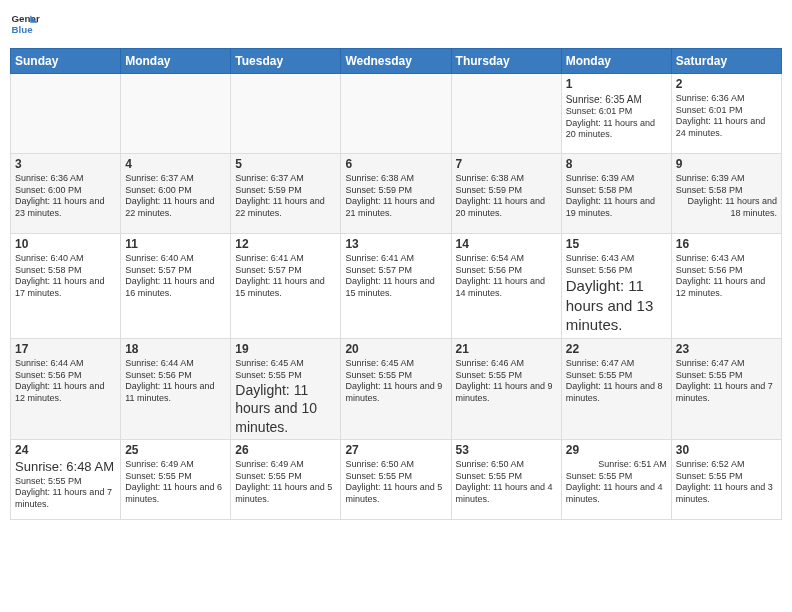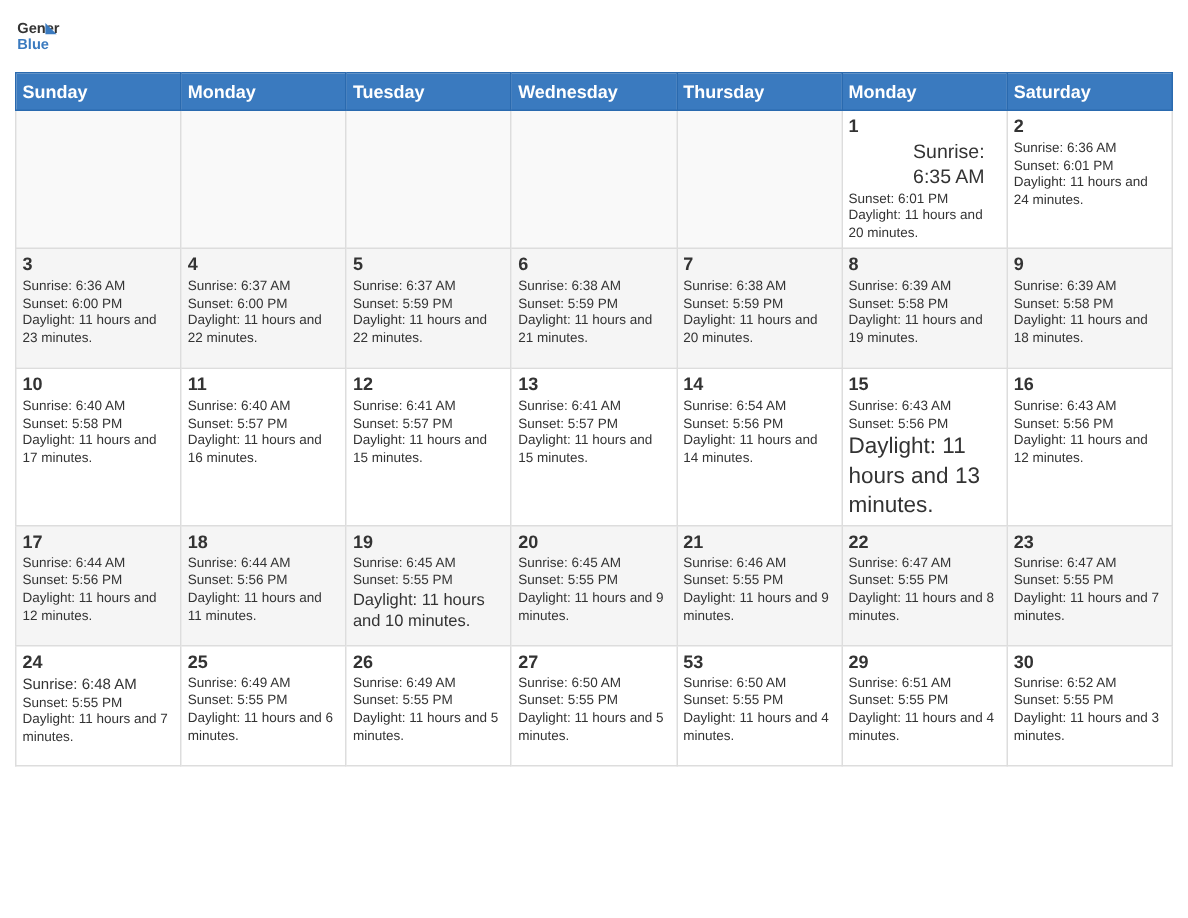--- a/index.html
+++ b/index.html
@@ -123,21 +123,21 @@
   </thead>
   <tbody id="calendar-body">
   <tr>
         <td class="cell-empty"></td>
         <td class="cell-empty"></td>
         <td class="cell-empty"></td>
         <td class="cell-empty"></td>
         <td class="cell-empty"></td>
         <td>
           <span class="day-num">1</span>
-          <span style="display: block; font-size: 13px; line-height: 1.3; margin-left: 43px;">Sunrise: 6:35 AM</span>
+          <span style="display: block; font-size: 10px; line-height: 1.3;">Sunrise: 6:35 AM</span>
           <span style="display: block; font-size: 9px; line-height: 1.3;">Sunset: 6:01 PM</span>
           <span style="display: block; font-size: 9px; line-height: 1.3;">Daylight: 11 hours and 20 minutes.</span>
         </td>
         <td>
           <span class="day-num">2</span>
           <span style="display: block; font-size: 9px; line-height: 1.3;">Sunrise: 6:36 AM</span>
           <span style="display: block; font-size: 9px; line-height: 1.3;">Sunset: 6:01 PM</span>
           <span style="display: block; font-size: 9px; line-height: 1.3;">Daylight: 11 hours and 24 minutes.</span>
         </td>
       </tr>
@@ -175,21 +175,21 @@
         <td>
           <span class="day-num">8</span>
           <span style="display: block; font-size: 9px; line-height: 1.3;">Sunrise: 6:39 AM</span>
           <span style="display: block; font-size: 9px; line-height: 1.3;">Sunset: 5:58 PM</span>
           <span style="display: block; font-size: 9px; line-height: 1.3;">Daylight: 11 hours and 19 minutes.</span>
         </td>
         <td>
           <span class="day-num">9</span>
           <span style="display: block; font-size: 9px; line-height: 1.3;">Sunrise: 6:39 AM</span>
           <span style="display: block; font-size: 9px; line-height: 1.3;">Sunset: 5:58 PM</span>
-          <span style="display: block; font-size: 9px; line-height: 1.3;">Daylight: 11 hours and 18 minutes.</span>
+          <span style="display: block; font-size: 9px; line-height: 1.3; text-align: right;">Daylight: 11 hours and 18 minutes.</span>
         </td>
       </tr>
       <tr>
         <td>
           <span class="day-num">10</span>
           <span style="display: block; font-size: 9px; line-height: 1.3;">Sunrise: 6:40 AM</span>
           <span style="display: block; font-size: 9px; line-height: 1.3;">Sunset: 5:58 PM</span>
           <span style="display: block; font-size: 9px; line-height: 1.3;">Daylight: 11 hours and 17 minutes.</span>
         </td>
         <td>
@@ -239,21 +239,21 @@
         <td>
           <span class="day-num">18</span>
           <span style="display: block; font-size: 9px; line-height: 1.3;">Sunrise: 6:44 AM</span>
           <span style="display: block; font-size: 9px; line-height: 1.3;">Sunset: 5:56 PM</span>
           <span style="display: block; font-size: 9px; line-height: 1.3;">Daylight: 11 hours and 11 minutes.</span>
         </td>
         <td>
           <span class="day-num">19</span>
           <span style="display: block; font-size: 9px; line-height: 1.3;">Sunrise: 6:45 AM</span>
           <span style="display: block; font-size: 9px; line-height: 1.3;">Sunset: 5:55 PM</span>
-          <span style="display: block; font-size: 11px; line-height: 1.3;">Daylight: 11 hours and 10 minutes.</span>
+          <span style="display: block; font-size: 14px; line-height: 1.3;">Daylight: 11 hours and 10 minutes.</span>
         </td>
         <td>
           <span class="day-num">20</span>
           <span style="display: block; font-size: 9px; line-height: 1.3;">Sunrise: 6:45 AM</span>
           <span style="display: block; font-size: 9px; line-height: 1.3;">Sunset: 5:55 PM</span>
           <span style="display: block; font-size: 9px; line-height: 1.3;">Daylight: 11 hours and 9 minutes.</span>
         </td>
         <td>
           <span class="day-num">21</span>
           <span style="display: block; font-size: 9px; line-height: 1.3;">Sunrise: 6:46 AM</span>
@@ -269,21 +269,21 @@
         <td>
           <span class="day-num">23</span>
           <span style="display: block; font-size: 9px; line-height: 1.3;">Sunrise: 6:47 AM</span>
           <span style="display: block; font-size: 9px; line-height: 1.3;">Sunset: 5:55 PM</span>
           <span style="display: block; font-size: 9px; line-height: 1.3;">Daylight: 11 hours and 7 minutes.</span>
         </td>
       </tr>
       <tr>
         <td>
           <span class="day-num">24</span>
-          <span style="display: block; font-size: 10px; line-height: 1.3;">Sunrise: 6:48 AM</span>
+          <span style="display: block; font-size: 13px; line-height: 1.3;">Sunrise: 6:48 AM</span>
           <span style="display: block; font-size: 9px; line-height: 1.3;">Sunset: 5:55 PM</span>
           <span style="display: block; font-size: 9px; line-height: 1.3;">Daylight: 11 hours and 7 minutes.</span>
         </td>
         <td>
           <span class="day-num">25</span>
           <span style="display: block; font-size: 9px; line-height: 1.3;">Sunrise: 6:49 AM</span>
           <span style="display: block; font-size: 9px; line-height: 1.3;">Sunset: 5:55 PM</span>
           <span style="display: block; font-size: 9px; line-height: 1.3;">Daylight: 11 hours and 6 minutes.</span>
         </td>
         <td>
@@ -299,21 +299,21 @@
           <span style="display: block; font-size: 9px; line-height: 1.3;">Daylight: 11 hours and 5 minutes.</span>
         </td>
         <td>
           <span class="day-num">53</span>
           <span style="display: block; font-size: 9px; line-height: 1.3;">Sunrise: 6:50 AM</span>
           <span style="display: block; font-size: 9px; line-height: 1.3;">Sunset: 5:55 PM</span>
           <span style="display: block; font-size: 9px; line-height: 1.3;">Daylight: 11 hours and 4 minutes.</span>
         </td>
         <td>
           <span class="day-num">29</span>
-          <span style="display: block; font-size: 9px; line-height: 1.3;">Sunrise: 6:51 AM</span>
+          <span style="display: block; font-size: 9px; line-height: 1.3; text-align: right;">Sunrise: 6:51 AM</span>
           <span style="display: block; font-size: 9px; line-height: 1.3;">Sunset: 5:55 PM</span>
           <span style="display: block; font-size: 9px; line-height: 1.3;">Daylight: 11 hours and 4 minutes.</span>
         </td>
         <td>
           <span class="day-num">30</span>
           <span style="display: block; font-size: 9px; line-height: 1.3;">Sunrise: 6:52 AM</span>
           <span style="display: block; font-size: 9px; line-height: 1.3;">Sunset: 5:55 PM</span>
           <span style="display: block; font-size: 9px; line-height: 1.3;">Daylight: 11 hours and 3 minutes.</span>
         </td>
       </tr>

